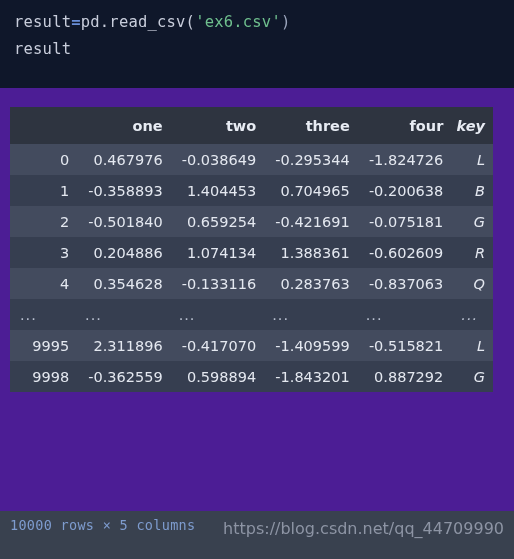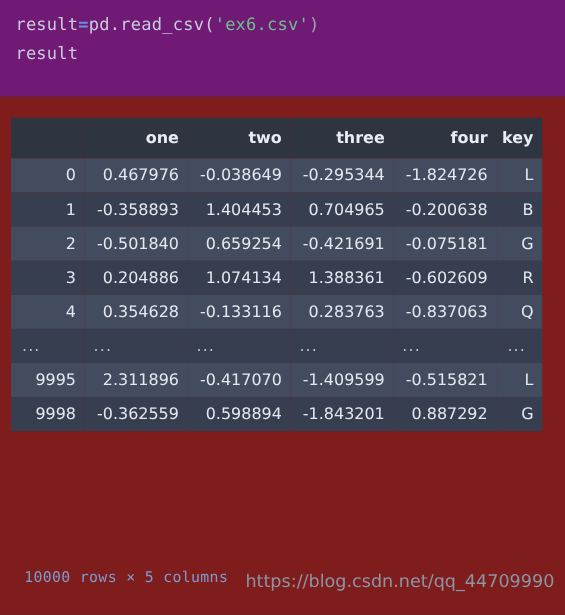--- a/index.html
+++ b/index.html
@@ -15,21 +15,21 @@
     -webkit-font-smoothing: antialiased;
   }
 
   
   .code-cell {
     position: absolute;
     left: 0;
     top: 0;
     width: 514px;
     height: 88px;
-    background: #701a75;
+    background: #0f172a;
     box-sizing: border-box;
     padding: 9px 0 0 14px;
   }
   .code-line {
     font-family: "DejaVu Sans Mono", monospace;
     font-size: 15.5px;
     line-height: 27px;
     color: #c8cddb;
     white-space: pre;
     letter-spacing: 0.2px;
@@ -37,22 +37,22 @@
   .tok-op   { color: #6a8fd8; font-weight: bold; }
   .tok-str  { color: #6fbf8e; }
   .tok-punc { color: #9aa4bb; }
 
   
   .output-area {
     position: absolute;
     left: 0;
     top: 88px;
     width: 514px;
-    height: 471px;
-    background: #7f1d1d;
+    height: 423px;
+    background: #4c1d95;
   }
 
   
   .df-table {
     position: absolute;
     left: 10px;
     top: 19px;          
     width: 483px;
     border-collapse: collapse;
     table-layout: fixed;
@@ -74,34 +74,34 @@
     font-weight: bold;
     height: 37px;
     font-size: 14.5px;
   }
   .df-table tbody tr:nth-child(odd)  { background: #434b5e; }
   .df-table tbody tr:nth-child(even) { background: #363e50; }
 
   
   .col-index { text-align: left; padding-left: 10px; padding-right: 4px; }
   
-  .col-key   { text-align: left; padding-left: 9px; padding-right: 4px; }
+  .col-key   { text-align: left; padding-left: 9px; padding-right: 4px; font-style: italic; }
 
   .w-index { width: 66px; }
   .w-num   { width: 92px; }
   .w-key   { width: 41px; }
 
   
   tr.ellipsis-row td { text-align: left; padding-left: 10px; color: #b9c0d0; letter-spacing: 1px; }
   tr.ellipsis-row td.e-num { padding-left: 8px; }
 
   
   .footer {
     position: absolute;
-    left: 22px;
+    left: 10px;
     top: 429px;         
     font-family: "DejaVu Sans Mono", monospace;
     font-size: 13.5px;
     color: #7e9ccf;
     letter-spacing: 0.3px;
     white-space: pre;
   }
   .watermark {
     position: absolute;
     right: 10px;

